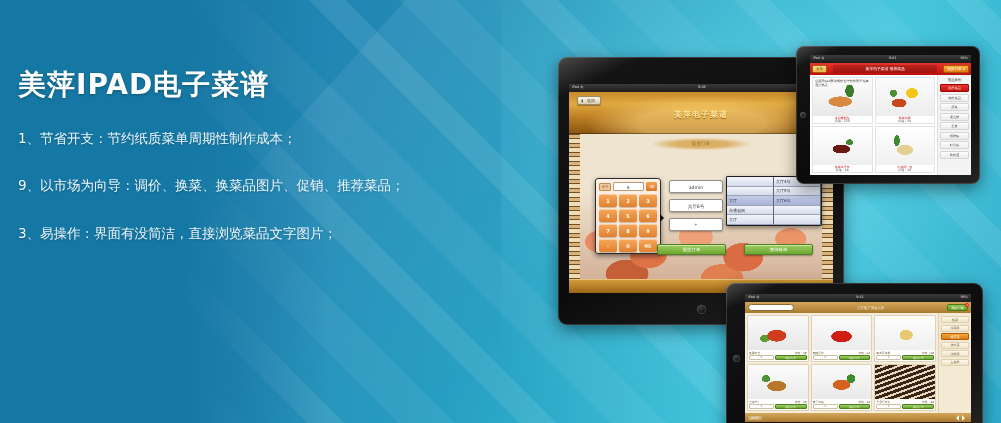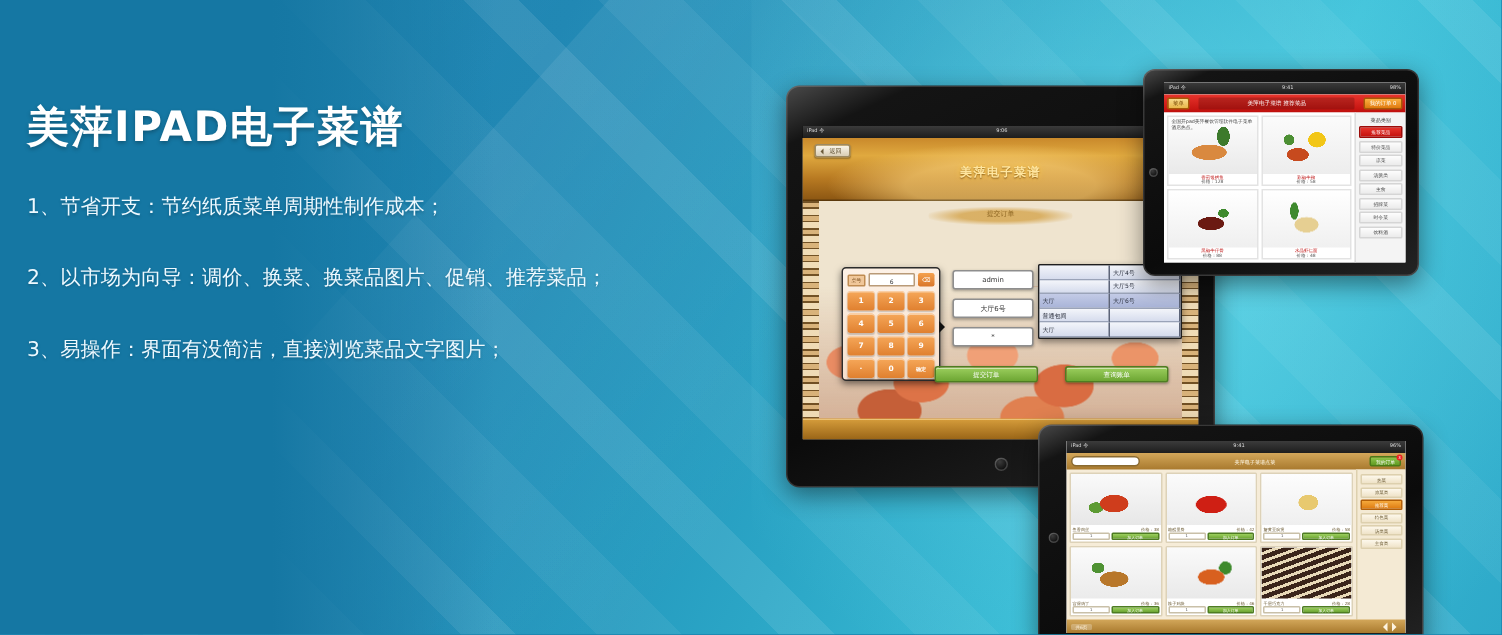--- a/index.html
+++ b/index.html
@@ -67,21 +67,21 @@
   }
   .feature:first-of-type { margin-top:36px; }
 
   
   .tablet { position:absolute; z-index:6; }
   .tablet .bezel {
     width:100%; height:100%;
     background:linear-gradient(155deg,#4a4a4a 0%,#141414 10%,#0b0b0b 60%,#242424 100%);
     border-radius:9px;
     box-shadow:0 5px 16px rgba(0,0,0,0.45), inset 0 0 0 1px rgba(255,255,255,0.16);
-    position:relative; overflow:hidden;
+    position:relative; overflow:hidden;margin-left:34px;
   }
   .tablet .screen {
     position:absolute; overflow:hidden; background:#000;
   }
   .home-btn {
     position:absolute; border-radius:50%;
     background:radial-gradient(circle at 38% 32%, #3c3c3c, #0d0d0d 70%);
     box-shadow:inset 0 0 0 1px rgba(255,255,255,0.22);
   }
 
@@ -381,21 +381,21 @@
 <div id="banner">
   <div class="bg-stripes"></div>
   <div class="bg-glow"></div>
   <div class="bg-diag-a"></div>
   <div class="bg-diag-b"></div>
   <div class="bg-dark-left"></div>
 
   <div id="copy">
     <div id="headline">美萍IPAD电子菜谱</div>
     <div class="feature">1、节省开支：节约纸质菜单周期性制作成本；</div>
-    <div class="feature">2、以市场为向导：调价、换菜、换菜品图片、促销、推荐菜品；</div>
+    <div class="feature">9、以市场为向导：调价、换菜、换菜品图片、促销、推荐菜品；</div>
     <div class="feature">3、易操作：界面有没简洁，直接浏览菜品文字图片；</div>
   </div>
 
   <div class="tablet" id="tablet-main">
     <div class="bezel">
       <div class="screen">
         <div class="statusbar">
           <span class="sb-l">iPad 令</span>
           <span>9:06</span>
           <span>100%</span>

